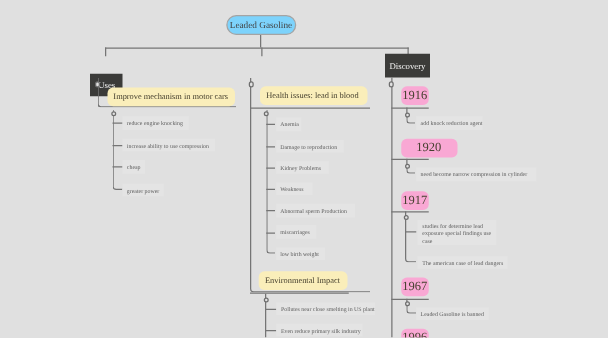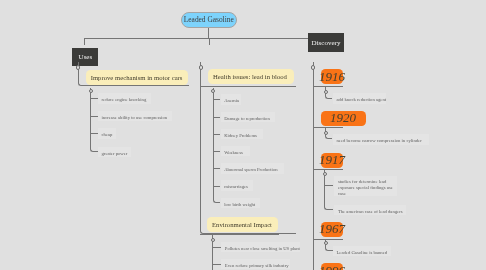--- a/index.html
+++ b/index.html
@@ -10,45 +10,45 @@
   .vln { position:absolute; width:1px; background:#757575; }
   .root { position:absolute; background:#7dd3fc; border:0.7px solid #a4a4a4;
           border-radius:9px; color:#414141;
           font-size:7.4px; display:flex; align-items:center; justify-content:center;
           white-space:nowrap; }
   .cat { position:absolute; background:#3b3b39; color:#f4f4f4; font-size:7px;
          display:flex; align-items:center; justify-content:center; white-space:nowrap; }
   .yel { position:absolute; background:#faeeba; border-radius:4.5px; color:#46402f;
          font-size:6.7px; display:flex; align-items:center; padding-left:5px;
          white-space:nowrap; }
-  .yr  { position:absolute; background:#f97316; border-radius:4.5px; color:#46402f;
-         font-size:13px; display:flex; align-items:center; justify-content:center;
-         white-space:nowrap;font-style:italic; }
+  .yr  { position:absolute; background:#f9a8d4; border-radius:4.5px; color:#46402f;
+         font-size:10px; display:flex; align-items:center; justify-content:center;
+         white-space:nowrap; }
   .leaf{ position:absolute; background:#e4e4e4; color:#606060; font-size:4.7px;
          display:block; padding-left:3.6px; white-space:nowrap; overflow:hidden;
          line-height:13.5px; }
   .leaf.wrap { white-space:normal; padding-right:2px; padding-top:3.1px; line-height:6.05px; }
   .knob{ position:absolute; width:4.4px; height:4.4px; border:0.9px solid #6e6e6e;
          border-radius:50%; background:#e0e0e0; }
   
   .elb { position:absolute; border-left:1px solid #757575; border-bottom:1px solid #757575;
          border-bottom-left-radius:3px; }
 </style>
 </head>
 <body>
 
 <div id="map">
     <div class="root" style="left:181px;top:11.6px;width:55.5px;height:16.4px">Leaded Gasoline</div>
     <div class="vln" style="left:208px;top:28px;height:9.6px"></div>
     <div class="hln" style="left:84px;top:37.6px;width:242.5px"></div>
     <div class="vln" style="left:84.4px;top:37.6px;height:7.4px"></div>
-    <div class="cat" style="left:72.4px;top:48px;width:26px;height:17.5px">Uses</div>
+    <div class="cat" style="left:72.4px;top:59px;width:26px;height:17.5px">Uses</div>
     <div class="vln" style="left:208.5px;top:37.6px;height:7.4px"></div>
     <div class="vln" style="left:326px;top:37.6px;height:7.4px"></div>
-    <div class="cat" style="left:308px;top:33px;width:36px;height:19px">Discovery</div>
+    <div class="cat" style="left:308px;top:43px;width:36px;height:19px">Discovery</div>
     <div class="elb" style="left:77.6px;top:62.1px;width:111.5px;height:24.4px"></div>
     <div class="knob" style="left:75.89999999999999px;top:65.3px"></div>
     <div class="yel" style="left:85.7px;top:70.2px;width:102.2px;height:14.5px">Improve mechanism in motor cars</div>
     <div class="elb" style="left:90.3px;top:88px;width:7.6px;height:63.80000000000001px"></div>
     <div class="knob" style="left:88.6px;top:89px"></div>
     <div class="hln" style="left:90.3px;top:98.4px;width:7.6px"></div>
     <div class="leaf" style="left:97.9px;top:93.2px;width:52.7px;height:10.4px">reduce engine knocking</div>
     <div class="hln" style="left:90.3px;top:116.2px;width:7.6px"></div>
     <div class="leaf" style="left:97.9px;top:111px;width:74px;height:10.4px">increase ability to use compression</div>
     <div class="hln" style="left:90.3px;top:133.4px;width:7.6px"></div>

